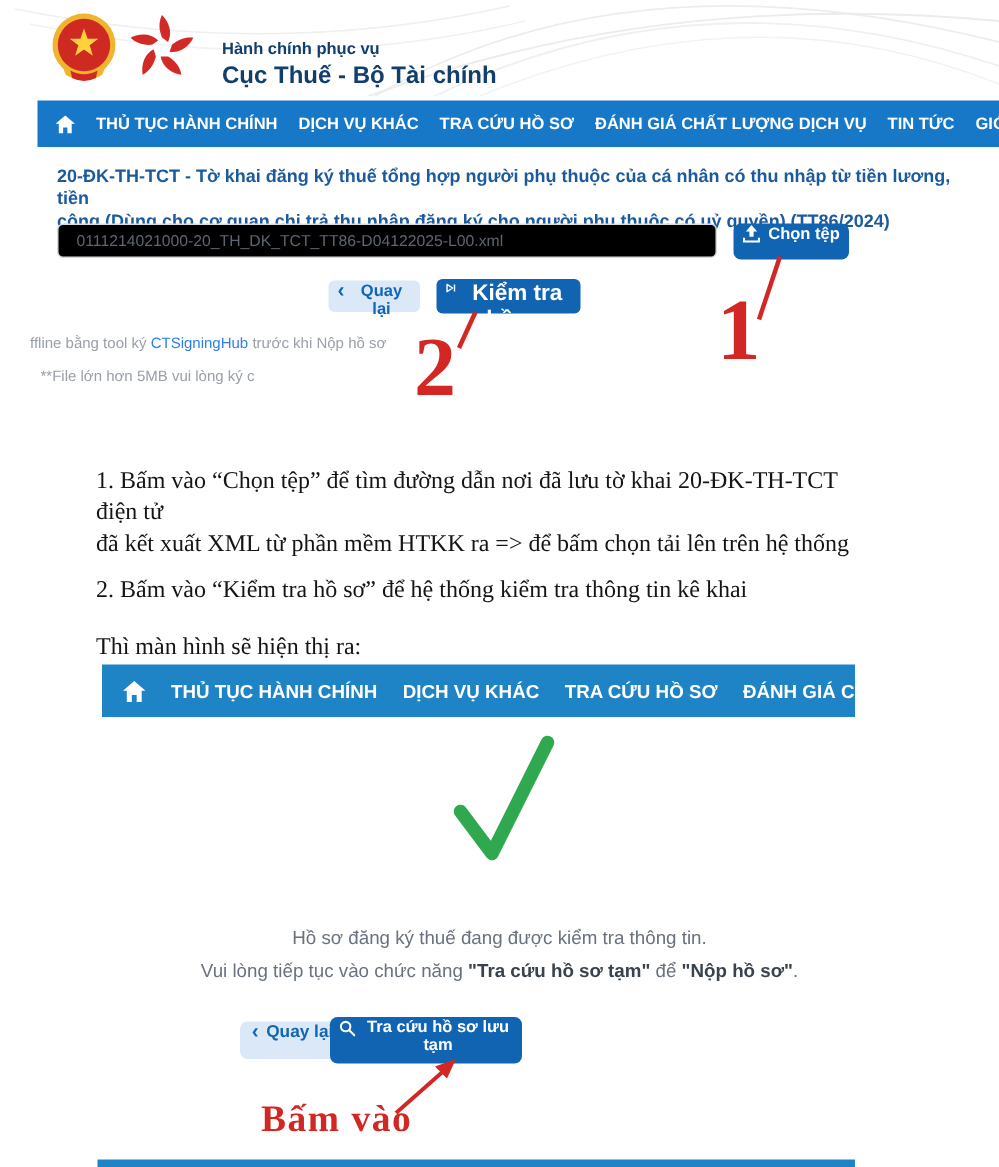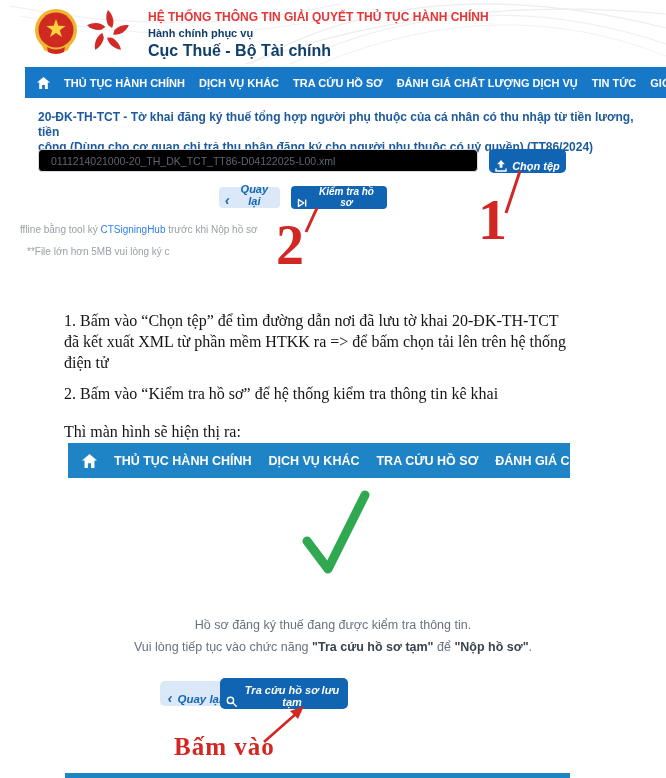--- a/index.html
+++ b/index.html
@@ -24,27 +24,27 @@
         overflow:hidden;white-space:nowrap;}
   .nav2 .nav-item{color:#fff;font-weight:bold;font-size:12.5px;flex:0 0 auto;}
   .home-ic{flex:0 0 auto;display:flex;align-items:center;}
 
   
   .form-title{position:absolute;left:38px;top:110px;width:610px;color:#1c5a9e;
               font-size:12px;font-weight:bold;line-height:15px;}
   .file-input{position:absolute;left:38px;top:149px;width:440px;height:23px;background:#000000;
               border:1px solid #d9dbe0;border-radius:4px;font-size:10.5px;color:#5f6570;
               padding:0 12px;box-sizing:border-box;font-family:"Liberation Sans",sans-serif;}
-  .btn{position:absolute;display:flex;align-items:flex-end;justify-content:center;gap:5px;
-       border:none;border-radius:4px;font-weight:bold;font-family:"Liberation Sans",sans-serif;cursor:pointer;font-style:italic;}
+  .btn{position:absolute;display:flex;align-items:flex-start;justify-content:center;gap:5px;
+       border:none;border-radius:4px;font-weight:bold;font-family:"Liberation Sans",sans-serif;cursor:pointer;}
   .btn-dark{background:#1164b2;color:#fff;}
   .btn-light{background:#dbe8f8;color:#1266b3;}
   .btn-choose{left:489px;top:149px;width:77px;height:24px;font-size:11px;border-radius:5px;}
   .btn-back1{left:219px;top:187px;width:61px;height:21px;font-size:11px;}
-  .btn-check{left:291px;top:186px;width:96px;height:23px;font-size:10px;}
+  .btn-check{left:291px;top:186px;width:96px;height:23px;font-size:15px;}
   .btn-back2{left:160px;top:681px;width:70px;height:25px;font-size:11.5px;border-radius:5px;}
   .btn-search{left:220px;top:678px;width:128px;height:31px;font-size:11px;border-radius:5px;}
   .chev{font-size:14px;font-weight:bold;line-height:1;margin-top:-2px;}
 
   .note{position:absolute;font-size:10px;color:#99a0a9;white-space:nowrap;}
   .note1{left:20px;top:224px;}
   .note2{left:27px;top:246px;}
   .note a{color:#2f80ed;text-decoration:none;}
 
   
@@ -96,21 +96,20 @@
   <svg class="starlogo" width="46" height="48" viewBox="0 0 46 48">
     <g fill="#d12a27">
       <path d="M23 2 C28 7 30 14 27 20 L23 17 C20.5 11 21 6 23 2 Z" transform="rotate(0 23 24)"></path>
       <path d="M23 2 C28 7 30 14 27 20 L23 17 C20.5 11 21 6 23 2 Z" transform="rotate(72 23 24)"></path>
       <path d="M23 2 C28 7 30 14 27 20 L23 17 C20.5 11 21 6 23 2 Z" transform="rotate(144 23 24)"></path>
       <path d="M23 2 C28 7 30 14 27 20 L23 17 C20.5 11 21 6 23 2 Z" transform="rotate(216 23 24)"></path>
       <path d="M23 2 C28 7 30 14 27 20 L23 17 C20.5 11 21 6 23 2 Z" transform="rotate(288 23 24)"></path>
     </g>
   </svg>
 
-  <div class="h-title">HỆ THỐNG THÔNG TIN GIẢI QUYẾT THỦ TỤC HÀNH CHÍNH</div>
   <div class="h-sub1">Hành chính phục vụ</div>
   <div class="h-sub2">Cục Thuế - Bộ Tài chính</div>
 
   <div class="nav1">
     <span class="home-ic">
       <svg width="13" height="12" viewBox="0 0 13 12">
           <path d="M6.5 0 L13 5.5 H10.8 V12 H7.9 V8 H5.1 V12 H2.2 V5.5 H0 Z" fill="#fff"></path>
         </svg>
     </span>
     <span class="nav-item">THỦ TỤC HÀNH CHÍNH</span>
@@ -154,22 +153,22 @@
   <svg class="ann" style="left:503px;top:168px;" width="22" height="50" viewBox="0 0 22 50">
     <line x1="17" y1="3" x2="3" y2="45" stroke="#d32724" stroke-width="3"></line>
   </svg>
   <div class="num num2">2</div>
   <svg class="ann" style="left:302px;top:205px;" width="20" height="30" viewBox="0 0 20 30">
     <line x1="15" y1="3" x2="4" y2="27" stroke="#d32724" stroke-width="3"></line>
   </svg>
 
   <div class="inst inst1">
     <div>1. Bấm vào “Chọn tệp” để tìm đường dẫn nơi đã lưu tờ khai 20-ĐK-TH-TCT</div>
+    <div>điện tử</div>
     <div>đã kết xuất XML từ phần mềm HTKK ra =&gt; để bấm chọn tải lên trên hệ thống</div>
-    <div>điện tử</div>
   </div>
   <div class="inst inst2">2. Bấm vào “Kiểm tra hồ sơ” để hệ thống kiểm tra thông tin kê khai</div>
   <div class="inst inst3">Thì màn hình sẽ hiện thị ra:</div>
 
   <div class="nav2">
     <span class="home-ic">
       <svg width="15" height="14" viewBox="0 0 13 12">
           <path d="M6.5 0 L13 5.5 H10.8 V12 H7.9 V8 H5.1 V12 H2.2 V5.5 H0 Z" fill="#fff"></path>
         </svg>
     </span>

